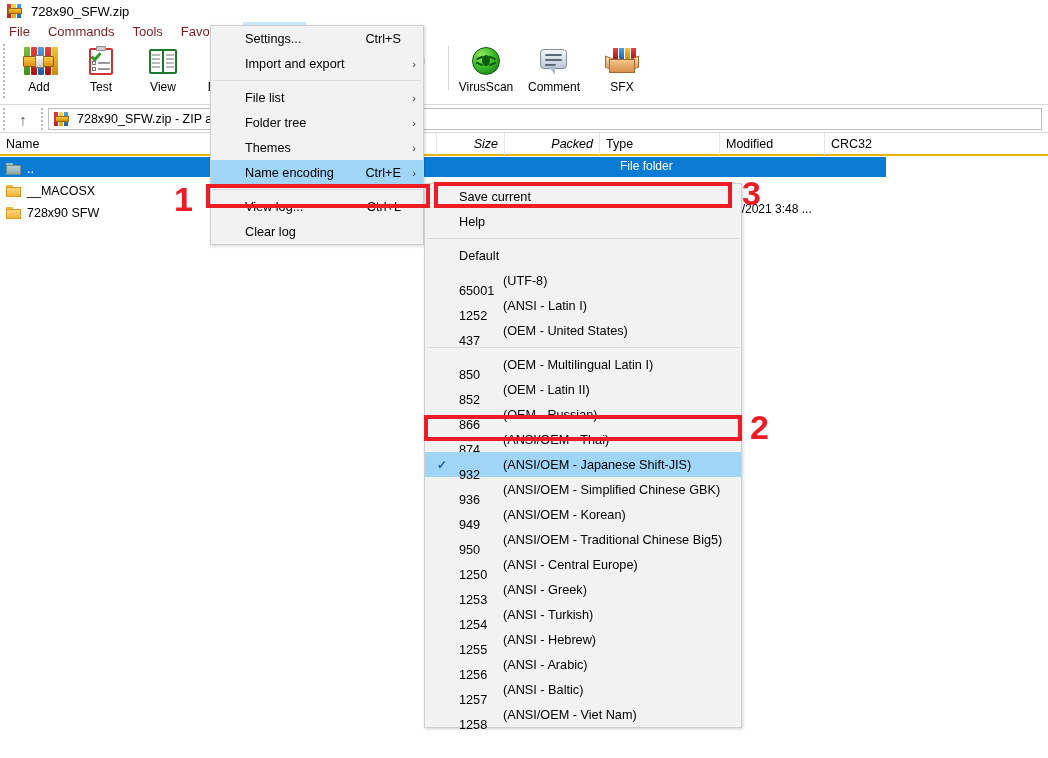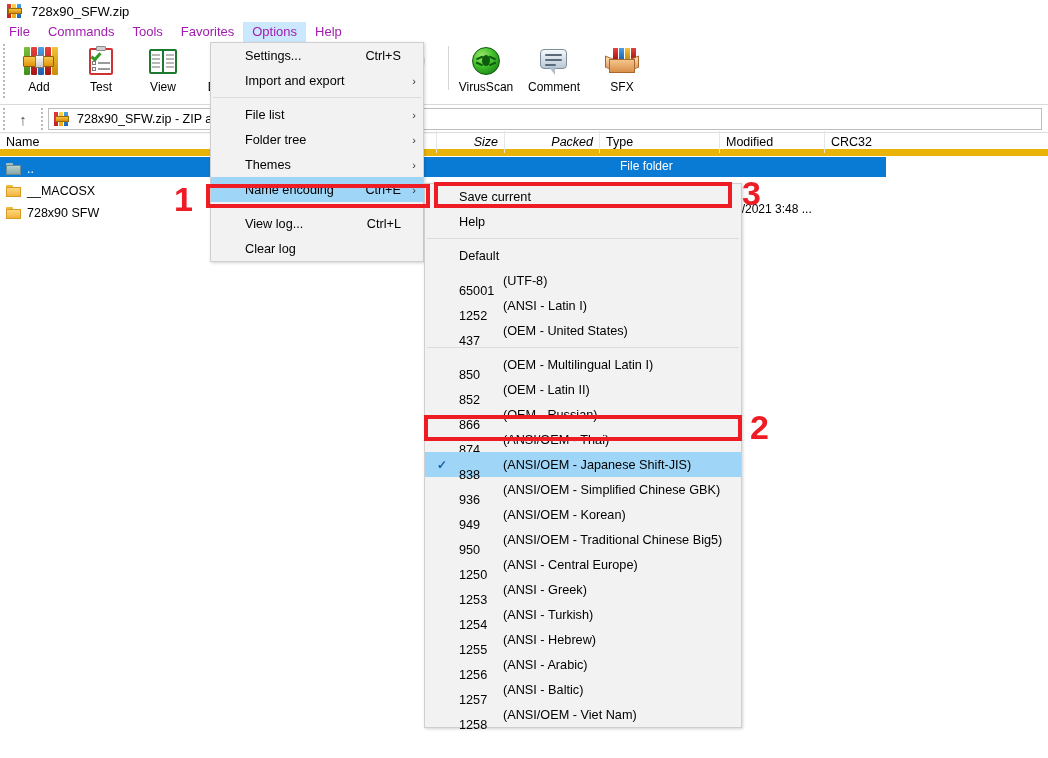--- a/index.html
+++ b/index.html
@@ -46,21 +46,21 @@
     position:absolute; left:1px; top:4px; width:14px; height:6px;
     background: linear-gradient(180deg,#f5c23c 0%, #d98e10 100%);
     border:1px solid #9a6a08; display:block;
   }
 
   
   .menubar {
     position: absolute; left: 0; top: 22px; width: 1048px; height: 20px;
     background: #ffffff;
     display: flex; align-items: center;
-    font-size: 13px; color: #a21caf;
+    font-size: 13px; color: #7f1d1d;
   }
   .menu-item {
     padding: 2px 9px; line-height: 16px; height: 20px;
     display: flex; align-items: center; cursor: default;
   }
   .menu-item.active { background: #cce8ff; }
 
   
   .toolbar {
     position: absolute; left: 0; top: 42px; width: 1048px; height: 63px;
@@ -265,21 +265,21 @@
   }
   .pb-text { font-size: 12.5px; color: #000; }
 
   
   .filelist {
     position: absolute; left: 0; top: 134px; width: 1048px; height: 624px;
     background: #fff;
   }
   .col-header {
     position: absolute; left: 0; top: 0; width: 1048px; height: 22px;
-    background: #fff; border-bottom: 7px solid #eab308;
+    background: #fff; border-bottom: 2px solid #eab308;
     display: flex; align-items: center;
   }
   .ch {
     height: 22px; display:flex; align-items:center;
     border-right: 1px solid #e6e6e6; font-size: 12.5px; color:#000;
     padding: 0 6px; cursor: default;
   }
   .ch.right { justify-content: flex-end; font-style: italic; }
 
   .lv-row { position:absolute; left:0; height:22px; display:flex; align-items:center; }
@@ -537,21 +537,21 @@
               <span class="tab"></span>
               <span class="bd"></span>
             </span>
           <span>728x90 SFW</span>
         </span>
       </div>
     </div>
 
   </div>
 
-  <div class="menu-pop" style="left:210px; top:42px; width:214px;">
+  <div class="menu-pop" style="left:210px; top:25px; width:214px;">
     <div class="mi">
       <span>Settings...</span>
       <span class="accel">Ctrl+S</span>
     </div>
     <div class="mi">
       <span>Import and export</span>
       <span class="arrow">›</span>
     </div>
     <div class="m-sep"></div>
     <div class="mi">
@@ -621,21 +621,21 @@
     <div class="mi">
       <span class="codenum">866</span>
       <span class="codename">(OEM - Russian)</span>
     </div>
     <div class="mi">
       <span class="codenum">874</span>
       <span class="codename">(ANSI/OEM - Thai)</span>
     </div>
     <div class="mi sel">
       <span class="check">✓</span>
-      <span class="codenum">838</span>
+      <span class="codenum">932</span>
       <span class="codename">(ANSI/OEM - Japanese Shift-JIS)</span>
     </div>
     <div class="mi">
       <span class="codenum">936</span>
       <span class="codename">(ANSI/OEM - Simplified Chinese GBK)</span>
     </div>
     <div class="mi">
       <span class="codenum">949</span>
       <span class="codename">(ANSI/OEM - Korean)</span>
     </div>

